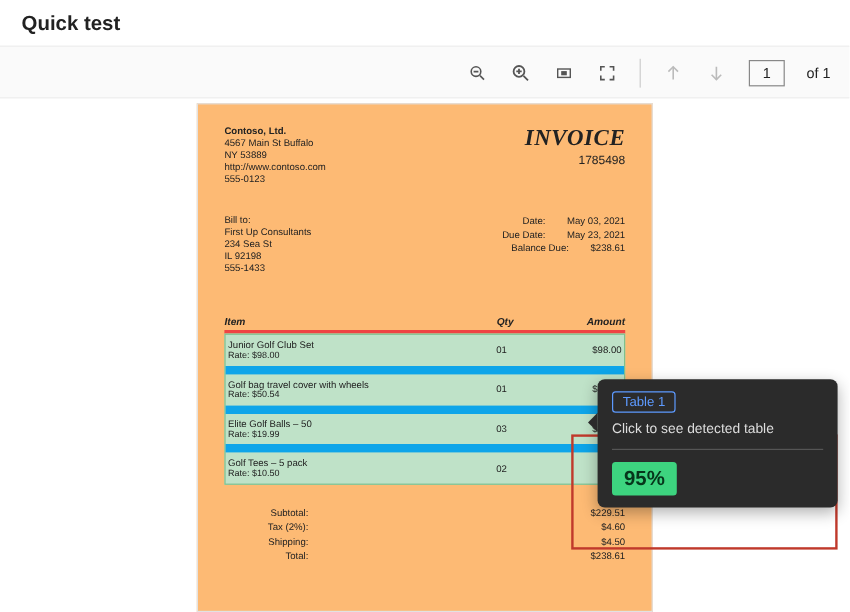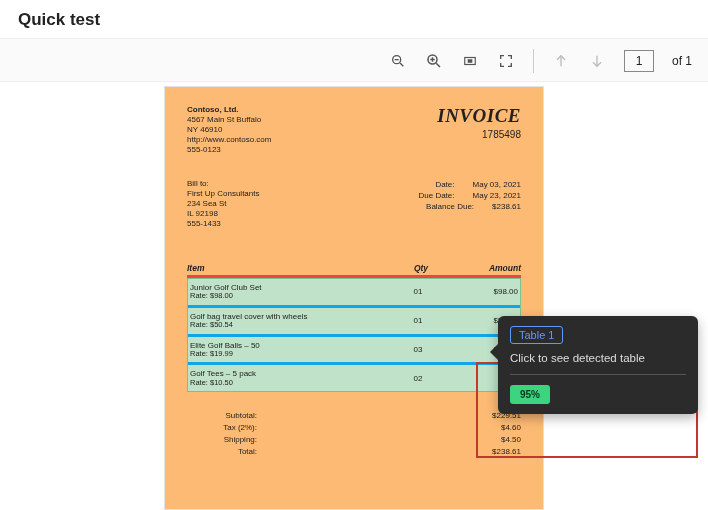--- a/index.html
+++ b/index.html
@@ -24,39 +24,39 @@
   .meta { display:flex; justify-content:space-between; margin-top:24px; }
   .bill-block { line-height:1.25; }
   .date-block { text-align:right; }
   .date-row { display:flex; gap:18px; justify-content:flex-end; line-height:1.4; }
   .date-row .lbl { min-width:60px; text-align:right; }
   .table-hdr { display:flex; margin-top:34px; font-style:italic; font-weight:600; font-size:8.5px; border-bottom:3px solid #ef4444; padding-bottom:2px; }
   .col-item { flex:1; }
   .col-qty { width:60px; text-align:center; }
   .col-amt { width:70px; text-align:right; }
   .tbody { background:#bfe2c8; border:1px solid #7ec08e; }
-  .trow { display:flex; padding:4px 2px; border-bottom:3px solid #0ea5e9; }
+  .trow { display:flex; padding:4px 2px; border-bottom:7px solid #0ea5e9; }
   .trow:last-child { border-bottom:none; }
   .item-cell { flex:1; line-height:1.15; }
   .item-name { font-size:8px; }
   .item-rate { font-size:7.5px; }
   .qty-cell { width:60px; text-align:center; align-self:center; font-size:8px; }
   .amt-cell { width:70px; text-align:right; align-self:center; font-size:8px; }
   .totals { margin-top:18px; font-size:8px; }
   .totals .row { display:flex; justify-content:space-between; gap:29px; line-height:1.5; }
   .totals .row .tlbl { min-width:70px; text-align:right; }
   .totals .row .tval { min-width:50px; text-align:right; }
   
   .tooltip-box { position:absolute; width:200px; background:#2b2b2b; color:#fff; border-radius:6px; padding:10px 12px; font-size:12px; box-shadow:0 4px 12px rgba(0,0,0,0.3); z-index:20; }
   .tooltip-arrow { position:absolute; left:-8px; top:28px; width:0; height:0; border-top:8px solid transparent; border-bottom:8px solid transparent; border-right:8px solid #2b2b2b; }
   .badge-table { display:inline-block; border:1px solid #5d9aff; color:#5d9aff; padding:2px 8px; border-radius:3px; font-size:11px; margin-bottom:8px; background:#2b2b2b; }
   .tooltip-sub { font-size:11.5px; color:#ddd; margin-bottom:10px; }
   .tooltip-hr { border:none; border-top:1px solid #555; margin:6px 0 10px 0; }
   .conf-label { font-size:11px; color:#ddd; margin-bottom:6px; }
-  .conf-badge { display:inline-block; background:#3dd47f; color:#0a3; color:#06361b; padding:4px 10px; border-radius:3px; font-size:10px; font-weight:600; }
+  .conf-badge { display:inline-block; background:#3dd47f; color:#0a3; color:#06361b; padding:4px 10px; border-radius:3px; font-size:17px; font-weight:600; }
   .red-highlight { position:absolute; border:2px solid #c0392b; pointer-events:none; z-index:15; }
 </style>
 </head>
 <body>
 <div class="viewport">
 
 <div class="title-bar">Quick test</div>
 
 <div class="toolbar-area">
   <div class="toolbar-right">
@@ -103,21 +103,21 @@
     <span class="page-of">of 1</span>
   </div>
 </div>
 
 <div class="doc-wrap">
   <div class="doc">
     <div class="hdr">
       <div class="from-block">
         <b>Contoso, Ltd.</b><br>
         <span>4567 Main St Buffalo</span><br>
-        <span>NY 46910</span><br>
+        <span>NY 53889</span><br>
         <span>http://www.contoso.com</span><br>
         <span>555-0123</span>
       </div>
       <div class="inv-block">
         <div class="inv-title">INVOICE</div>
         <div class="inv-num">1785498</div>
       </div>
     </div>
 
     <div class="meta">

